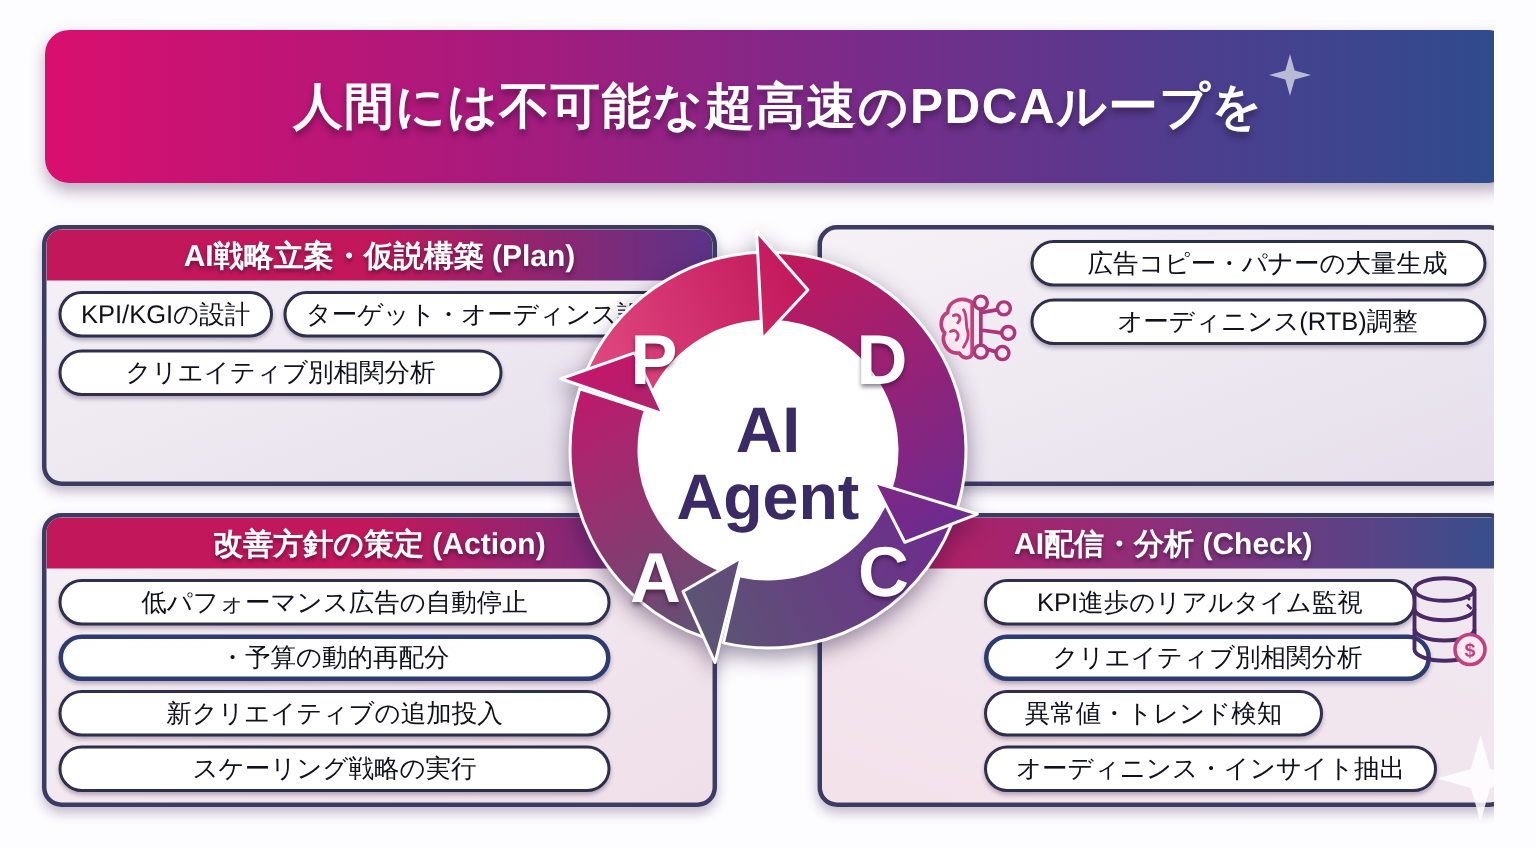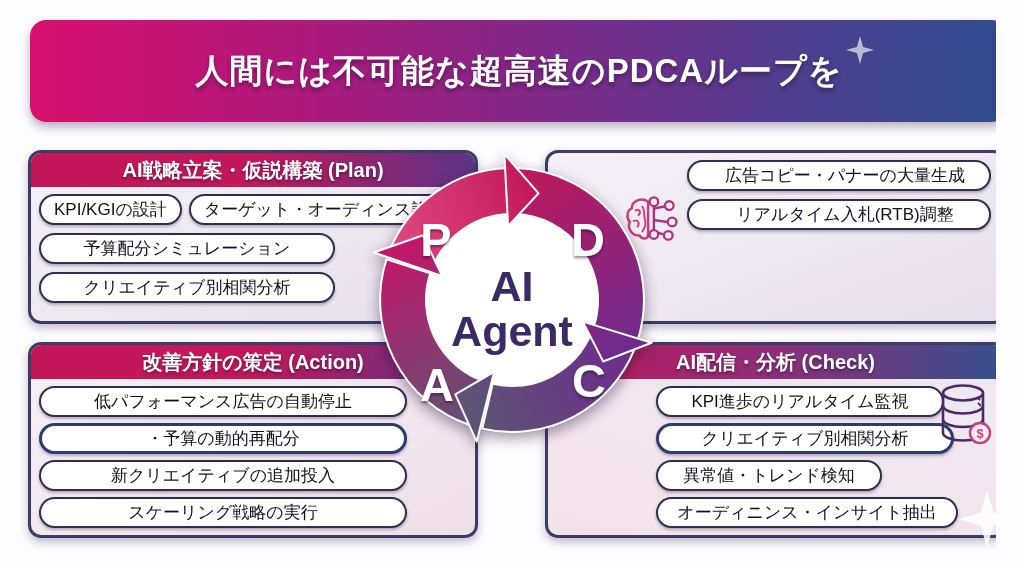--- a/index.html
+++ b/index.html
@@ -66,35 +66,32 @@
   </div>
 
   <div class="panel panel-tl">
     <div class="panel-header hdr-cp">AI戦略立案・仮説構築 (Plan)</div>
     <div class="panel-body">
       <div class="row">
         <div class="pill">KPI/KGIの設計</div>
         <div class="pill">ターゲット・オーディンス設計</div>
       </div>
       <div class="row">
-        <div class="pill w296">予算配分シミュレーション</div>
-      </div>
-      <div class="row">
         <div class="pill w296">クリエイティブ別相関分析</div>
       </div>
     </div>
   </div>
 
   <div class="panel panel-tr">
     <div class="panel-body">
       <div class="row right">
         <div class="pill w304">広告コピー・パナーの大量生成</div>
       </div>
       <div class="row right">
-        <div class="pill w304">リアルタイム入札(RTB)調整</div>
+        <div class="pill w304">オーディニンス(RTB)調整</div>
       </div>
     </div>
 
     <svg class="brain-icon" viewBox="0 0 60 52">
       <path d="M27 7 C20 2 10 6 10 14 C5 16 4 24 8 28 C5 34 10 43 18 42 C21 47 27 46 27 41 Z" fill="#fbeaf2" stroke="#c2407e" stroke-width="2.6" stroke-linejoin="round"></path>
       <path d="M14 16 C18 14 20 18 17 21 M12 27 C16 25 19 29 16 33 M21 12 C24 16 22 22 24 27 C25 31 23 35 21 38" fill="none" stroke="#c2407e" stroke-width="2" stroke-linecap="round"></path>
       <path d="M33 7 L33 41 M33 14 L44 12 M33 26 L47 28 M33 38 L43 41" fill="none" stroke="#ad3579" stroke-width="2.6" stroke-linecap="round"></path>
       <circle cx="33" cy="7" r="4.5" fill="#fbeaf2" stroke="#ad3579" stroke-width="2.4"></circle>
       <circle cx="33" cy="41" r="4.5" fill="#fbeaf2" stroke="#ad3579" stroke-width="2.4"></circle>
       <circle cx="49" cy="11" r="4.5" fill="#fbeaf2" stroke="#ad3579" stroke-width="2.4"></circle>

